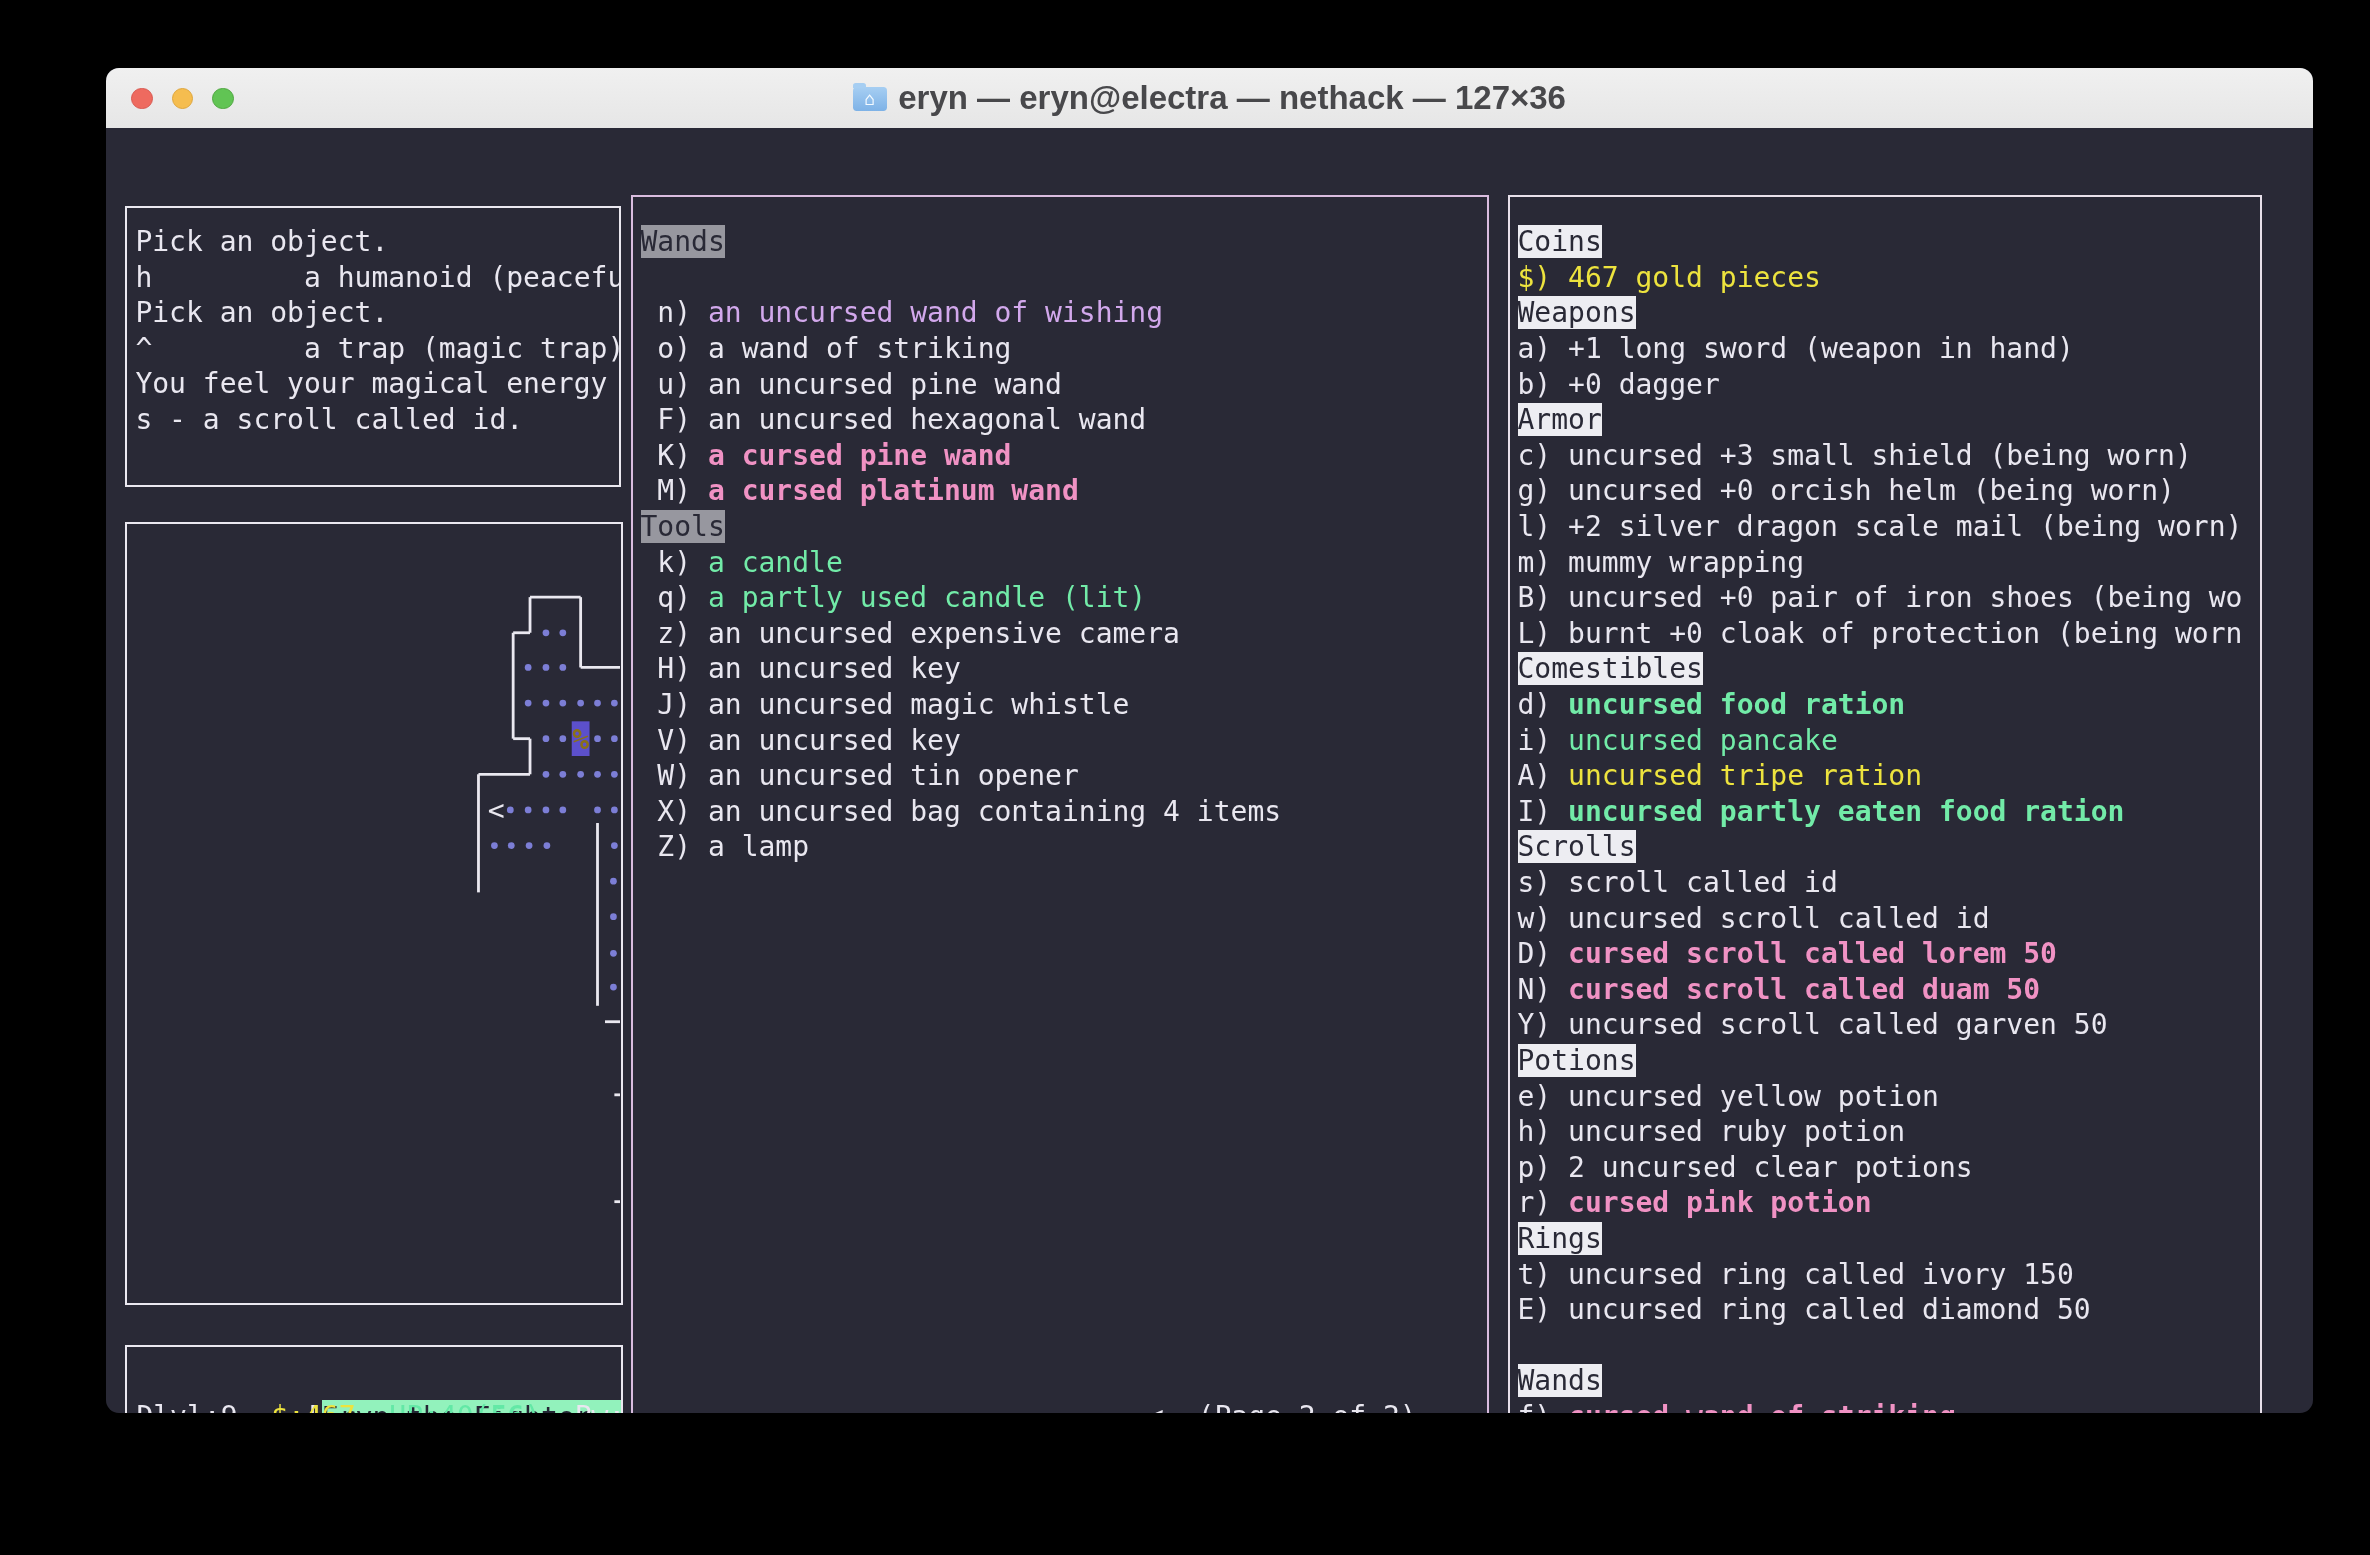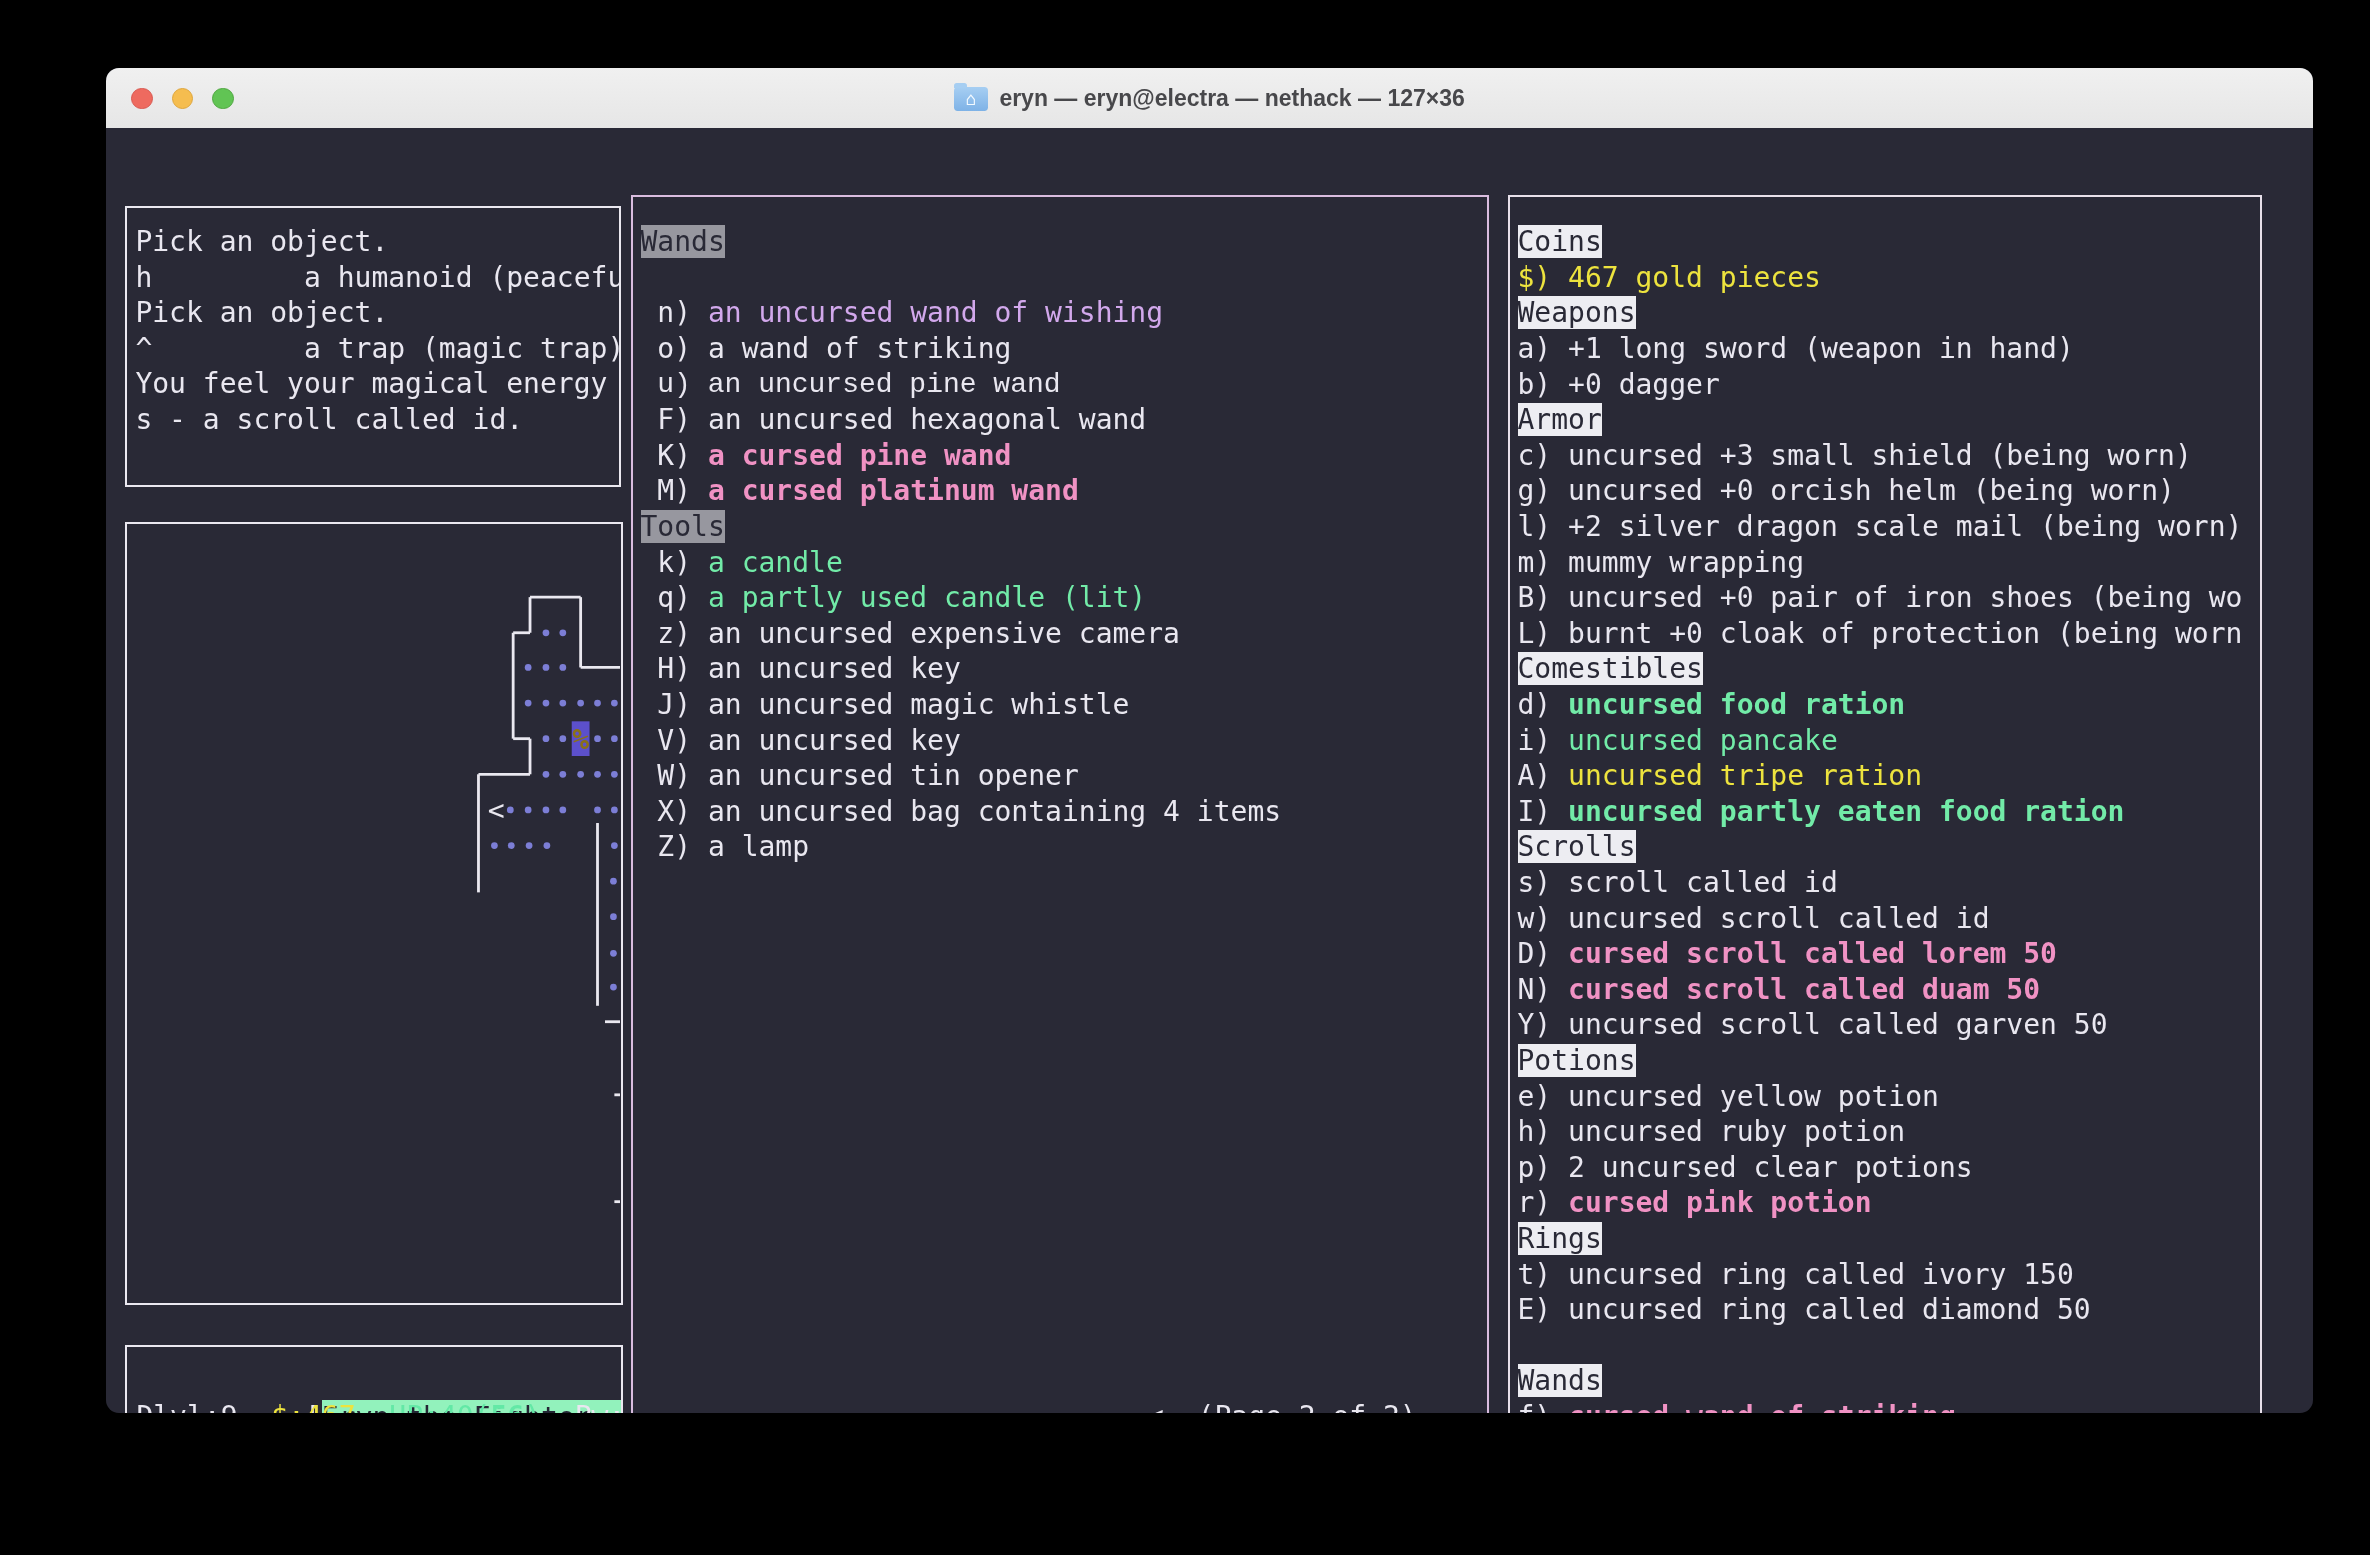--- a/index.html
+++ b/index.html
@@ -17,21 +17,21 @@
   .light.yellow{background:#F5BD4F;border:0.9px solid #DFA63C;}
   .light.green{background:#61C454;border:0.9px solid #4EA73F;}
   .titlegroup{display:flex;align-items:center;gap:11.2px;}
   .foldericon{position:relative;width:34px;height:24px;border-radius:3.7px;
               background:linear-gradient(#A6CEF2,#7EB2E6);margin-top:2.8px;}
   .foldericon:before{content:"";position:absolute;left:0;top:-4.7px;width:13px;height:5.6px;
               border-radius:2.8px 2.8px 0 0;background:#A6CEF2;}
   .foldericon .home{position:absolute;left:0;top:0;width:100%;height:100%;
               display:flex;align-items:center;justify-content:center;
               color:#F4FAFF;font-size:18px;line-height:1;}
-  .apptitle{font-family:"Liberation Sans",sans-serif;font-weight:bold;font-size:23px;color:#48484B;}
+  .apptitle{font-family:"Liberation Sans",sans-serif;font-weight:bold;font-size:33px;color:#48484B;}
   .term{position:absolute;left:0;top:60px;width:100%;height:948px;background:#292936;}
   .panel{position:absolute;box-sizing:border-box;background:#292936;}
   .b-white{border:2.8px solid #EAE8F0;}
   .b-mid{border:2.8px solid #D9BCDF;}
   .b-right{border:2.8px solid #E7E0EA;}
   .trow{position:absolute;height:36px;line-height:36px;font-size:28px;white-space:pre;color:#E9E7F0;}
   .s-normal{color:#E9E7F0;}
   .s-cursed{color:#F092C4;font-weight:bold;}
   .s-special{color:#D2A8EC;}
   .s-food{color:#72EBA8;}
@@ -140,21 +140,21 @@
           <span class="key">[</span><span class="name-hl" style="padding-right:97px;">Eryn the Fighter</span>
         </div>
         <div class="trow" id="statusline2" style="left:9.4px;top:52px;"><span class="s-normal">Dlvl:9</span><span class="s-normal">  </span><span class="s-gold">$:467</span><span class="s-normal">  </span><span class="s-hp">HP:40(</span><span class="s-hp-b">56</span><span class="s-hp">)</span><span class="s-normal">  </span><span class="s-normal">Pw:</span></div>
       </div>
 
       <div class="panel b-mid" id="midpanel" style="left:525px;top:67px;width:858px;height:1251px;overflow:hidden;">
         <div class="footer-row" style="left:514px;top:1202px;">&lt;= (Page 2 of 2)</div>
       <div class="trow" style="left: 7.5px; top: 27px;"><span class="hdr-mid">Wands</span></div>
           <div class="trow" style="left: 7.5px; top: 98px;"><span class="key"> n) </span><span class="s-special">an uncursed wand of wishing</span></div>
           <div class="trow" style="left: 7.5px; top: 134px;"><span class="key"> o) </span><span class="s-normal">a wand of striking</span></div>
-          <div class="trow" style="left: 7.5px; top: 170px; font-family: Liberation Mono, monospace;"><span class="key"> u) </span><span class="s-normal">an uncursed pine wand</span></div>
+          <div class="trow" style="left: 7.5px; top: 170px;"><span class="key"> u) </span><span class="s-normal">an uncursed pine wand</span></div>
           <div class="trow" style="left: 7.5px; top: 205px;"><span class="key"> F) </span><span class="s-normal">an uncursed hexagonal wand</span></div>
           <div class="trow" style="left: 7.5px; top: 241px;"><span class="key"> K) </span><span class="s-cursed">a cursed pine wand</span></div>
           <div class="trow" style="left: 7.5px; top: 276px;"><span class="key"> M) </span><span class="s-cursed">a cursed platinum wand</span></div>
           <div class="trow" style="left: 7.5px; top: 312px;"><span class="hdr-mid">Tools</span></div>
           <div class="trow" style="left: 7.5px; top: 348px;"><span class="key"> k) </span><span class="s-food">a candle</span></div>
           <div class="trow" style="left: 7.5px; top: 383px;"><span class="key"> q) </span><span class="s-food">a partly used candle (lit)</span></div>
           <div class="trow" style="left: 7.5px; top: 419px;"><span class="key"> z) </span><span class="s-normal">an uncursed expensive camera</span></div>
           <div class="trow" style="left: 7.5px; top: 454px;"><span class="key"> H) </span><span class="s-normal">an uncursed key</span></div>
           <div class="trow" style="left: 7.5px; top: 490px;"><span class="key"> J) </span><span class="s-normal">an uncursed magic whistle</span></div>
           <div class="trow" style="left: 7.5px; top: 526px;"><span class="key"> V) </span><span class="s-normal">an uncursed key</span></div>

